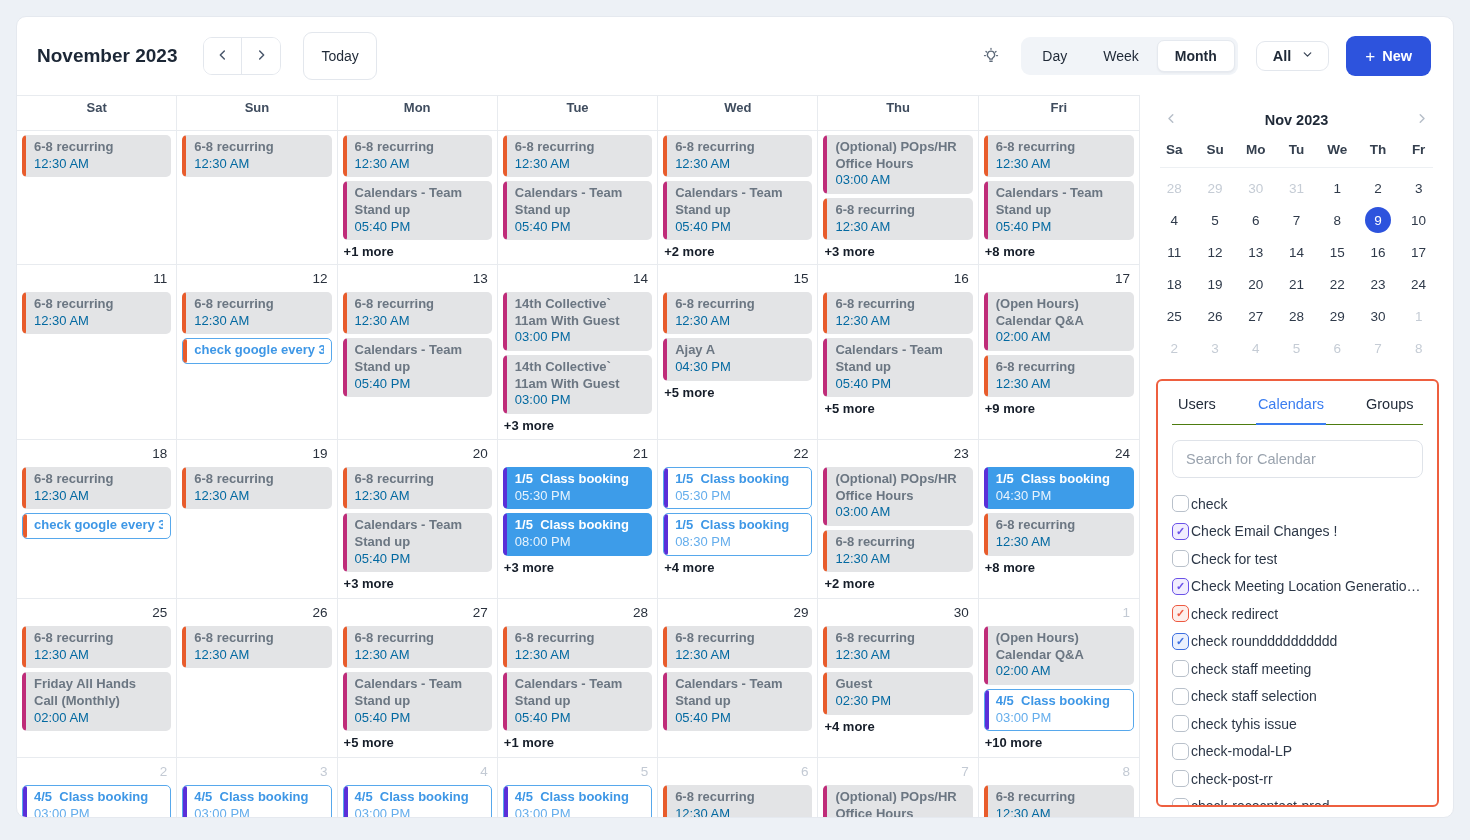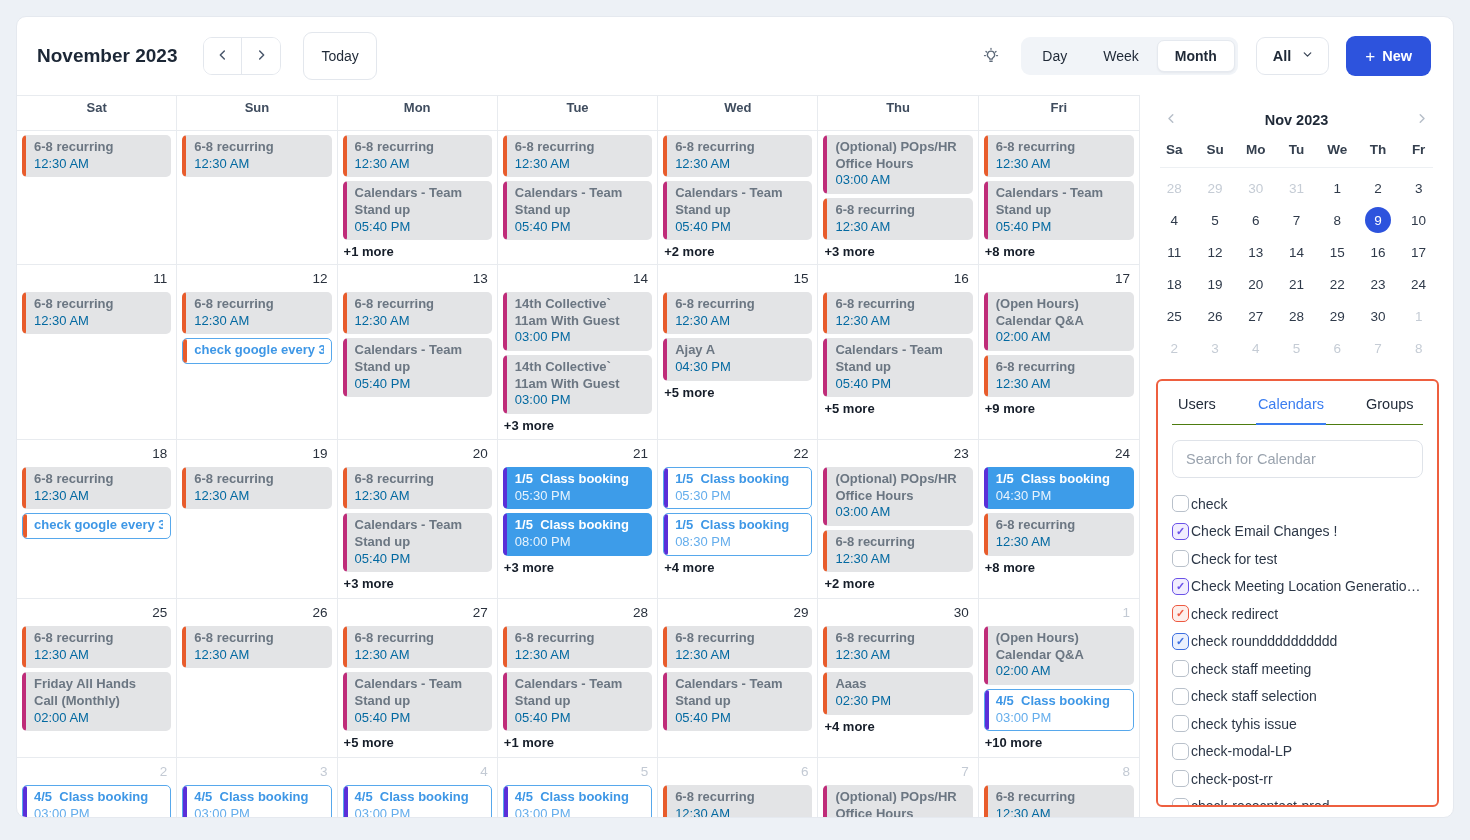--- a/index.html
+++ b/index.html
@@ -13,21 +13,21 @@
   .navgroup{display:flex;height:38px;border:1px solid #e3e7ed;border-radius:9px;overflow:hidden;background:#fff;}
   .navbtn{width:38px;display:flex;align-items:center;justify-content:center;cursor:pointer;background:#fff;border:none;padding:0;}
   .navbtn:first-child{border-right:1px solid #e3e7ed;}
   .todaybtn{margin-left:22px;height:48px;padding:0 17px;border:1px solid #e3e7ed;border-radius:9px;
     background:#fff;font-size:14px;color:#1f2937;font-family:inherit;cursor:pointer;}
   .tb-right{margin-left:auto;display:flex;align-items:center;}
   .bulb{margin-right:20px;display:flex;align-items:center;cursor:pointer;}
   .segmented{display:flex;background:#f1f4f8;border-radius:9px;padding:3px;}
   .seg-item{padding:7px 17px;font-size:14px;color:#1f2937;border-radius:7px;cursor:pointer;background:transparent;border:1px solid transparent;font-family:inherit;}
   .seg-item.active{background:#fff;border-color:#e5e9ef;font-weight:700;box-shadow:0 1px 2px rgba(16,24,40,.05);}
-  .alldrop{margin-left:18px;height:38px;display:flex;align-items:center;gap:10px;padding:0 14px 0 16px;
+  .alldrop{margin-left:18px;height:30px;display:flex;align-items:center;gap:10px;padding:0 14px 0 16px;
     border:1px solid #e3e7ed;border-radius:9px;background:#fff;font-size:14.5px;font-weight:600;color:#1f2937;cursor:pointer;font-family:inherit;}
   .newbtn{margin-left:17px;height:40px;padding:0 19px;border:none;border-radius:9px;background:#2d53dd;
     color:#fff;font-size:14.5px;font-weight:600;display:flex;align-items:center;gap:7px;cursor:pointer;font-family:inherit;}
   .newbtn .plus{font-size:17px;font-weight:500;line-height:1;}
   
   .main{flex:1;display:flex;min-height:0;}
   .grid{flex:1;display:flex;flex-direction:column;min-width:0;}
   .dow-row{display:grid;grid-template-columns:repeat(7,1fr);border-top:1px solid #e8ebef;border-bottom:1px solid #e8ebef;height:36px;}
   .dow{font-size:13px;font-weight:600;color:#3f4c5e;text-align:center;line-height:23px;border-right:1px solid #e8ebef;}
   .dow:last-child{border-right:none;}
@@ -483,21 +483,21 @@
             </div>
             <div class="cell">
               <div class="daynum">30</div>
               <div class="event gray">
                 <div class="bar bar-orange"></div>
                 <div class="t">6-8 recurring</div>
                 <div class="tm">12:30 AM</div>
               </div>
               <div class="event gray">
                 <div class="bar bar-orange"></div>
-                <div class="t">Aaas</div>
+                <div class="t">Guest</div>
                 <div class="tm">02:30 PM</div>
               </div>
               <div class="more">+4 more</div>
             </div>
             <div class="cell">
               <div class="daynum muted">1</div>
               <div class="event gray">
                 <div class="bar bar-magenta"></div>
                 <div class="t">(Open Hours) Calendar Q&amp;A</div>
                 <div class="tm">02:00 AM</div>

